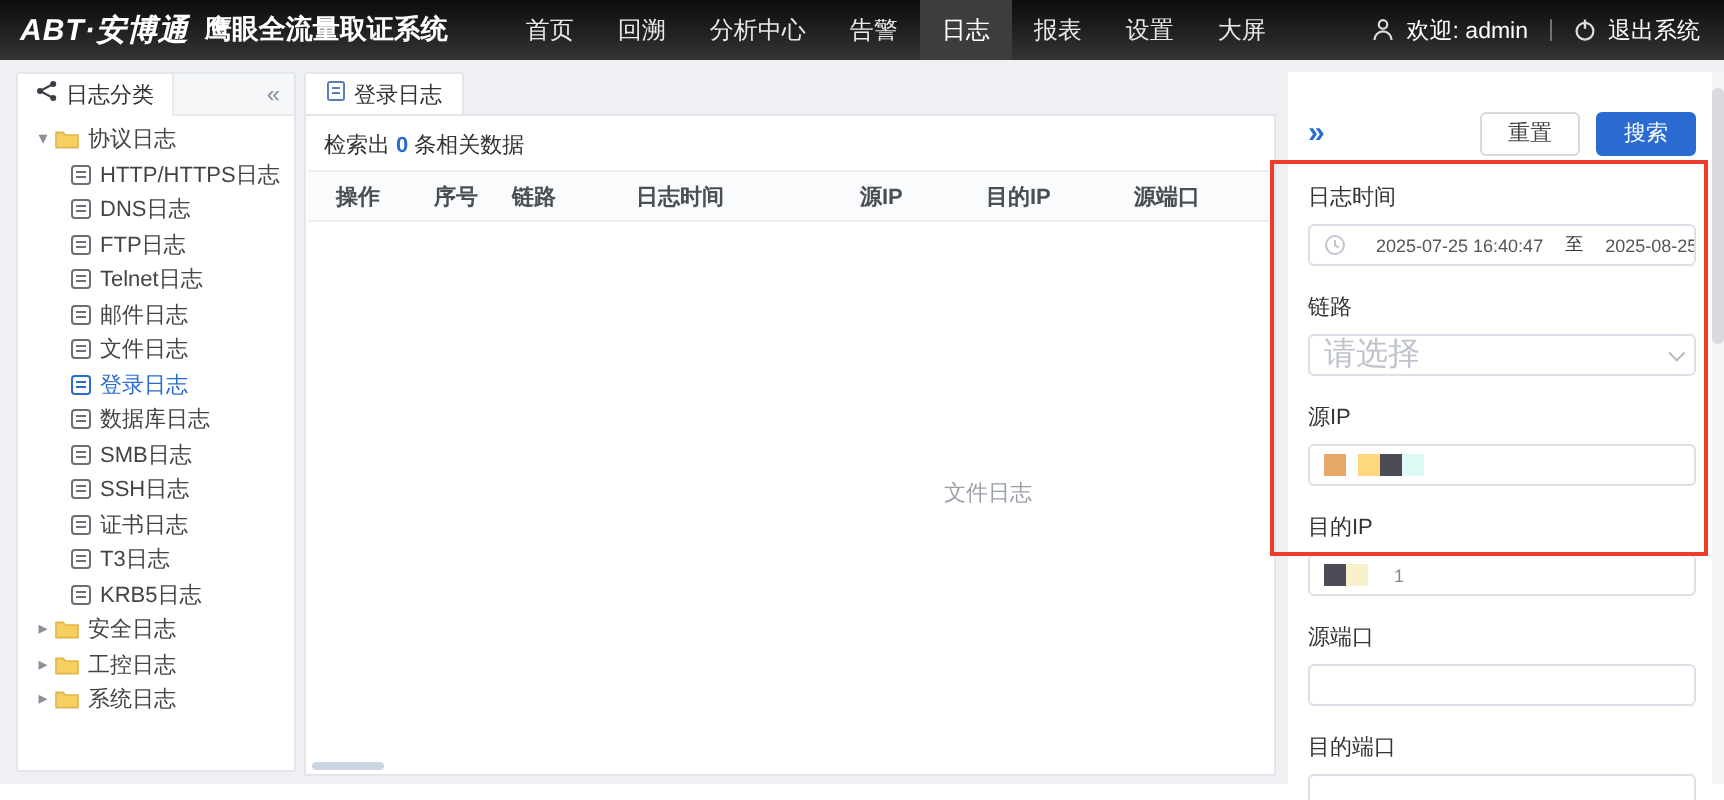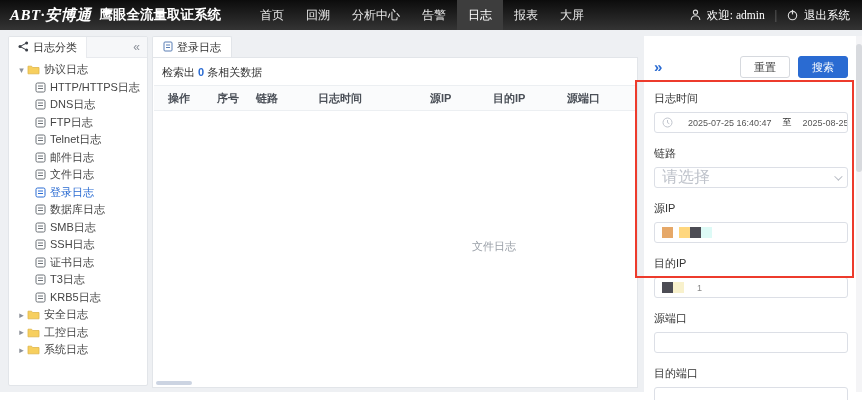--- a/index.html
+++ b/index.html
@@ -2,21 +2,21 @@
 <html><head>
 <meta charset="utf-8">
 <style>
   * { box-sizing: border-box; margin: 0; padding: 0; }
   html,body { width:862px; height:400px; overflow:hidden; background:#fff;
     font-family:"Liberation Sans","DejaVu Sans",sans-serif; }
   body { position:relative; font-size:11px; color:#333; }
 
   
   .navbar { position:absolute; top:0; left:0; width:862px; height:30px;
-    background:linear-gradient(#0c0c0c,#343434); display:flex; align-items:center; color:#fff;font-family:Liberation Serif, serif; }
+    background:linear-gradient(#0c0c0c,#343434); display:flex; align-items:center; color:#fff; }
   .logo { font-style:italic; font-weight:800; font-size:15px; margin-left:10px; letter-spacing:.5px; white-space:nowrap; }
   .app-title { font-weight:700; font-size:13.5px; margin-left:8px; white-space:nowrap; }
   .nav-menu { display:flex; margin-left:28px; height:30px; }
   .nav-item { padding:0 11px; line-height:30px; font-size:12px; color:#e8e8e8; cursor:pointer; white-space:nowrap; }
   .nav-item.active { background:#3d3d3d; color:#fff; }
   .nav-right { margin-left:auto; display:flex; align-items:center; font-size:11.5px; margin-right:12px; gap:6px; }
   .nav-divider { color:#777; margin:0 4px; }
   .nav-right svg { display:block; }
 
   
@@ -82,20 +82,21 @@
 <div class="navbar">
   <span class="logo">ABT·安博通</span>
   <span class="app-title">鹰眼全流量取证系统</span>
   <div class="nav-menu">
       <span class="nav-item">首页</span>
       <span class="nav-item">回溯</span>
       <span class="nav-item">分析中心</span>
       <span class="nav-item">告警</span>
       <span class="nav-item active">日志</span>
       <span class="nav-item">报表</span>
+      <span class="nav-item">设置</span>
       <span class="nav-item">大屏</span>
     </div>
   <div class="nav-right">
     <span>
       <svg width="11" height="12" viewBox="0 0 11 12">
           <circle cx="5.5" cy="3.2" r="2.1" fill="none" stroke="#dcdcdc" stroke-width="1.1"></circle>
           <path d="M1.2 11 a4.3 4.3 0 0 1 8.6 0" fill="none" stroke="#dcdcdc" stroke-width="1.1"></path>
         </svg>
     </span>
     <span>欢迎: admin</span>

